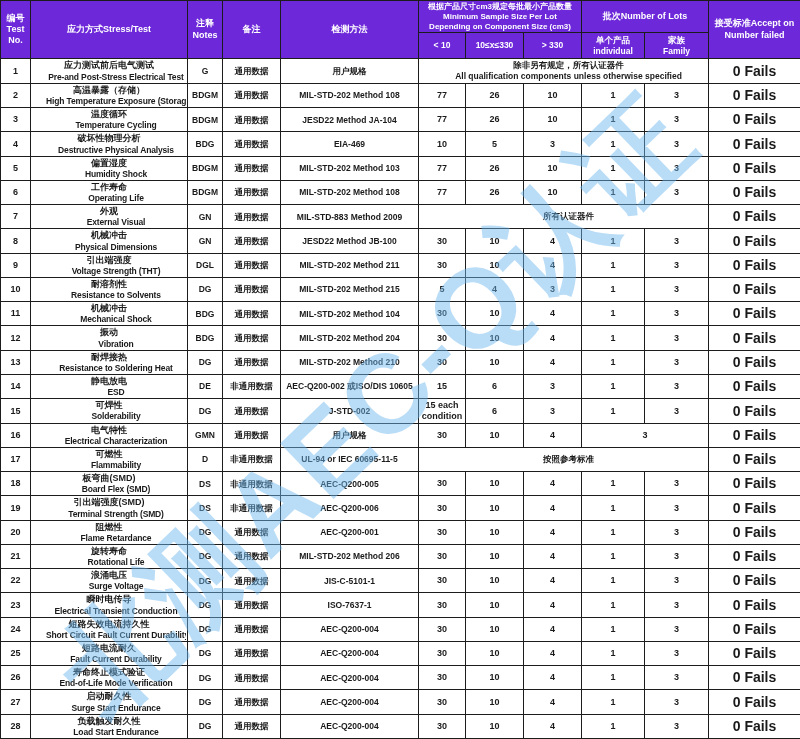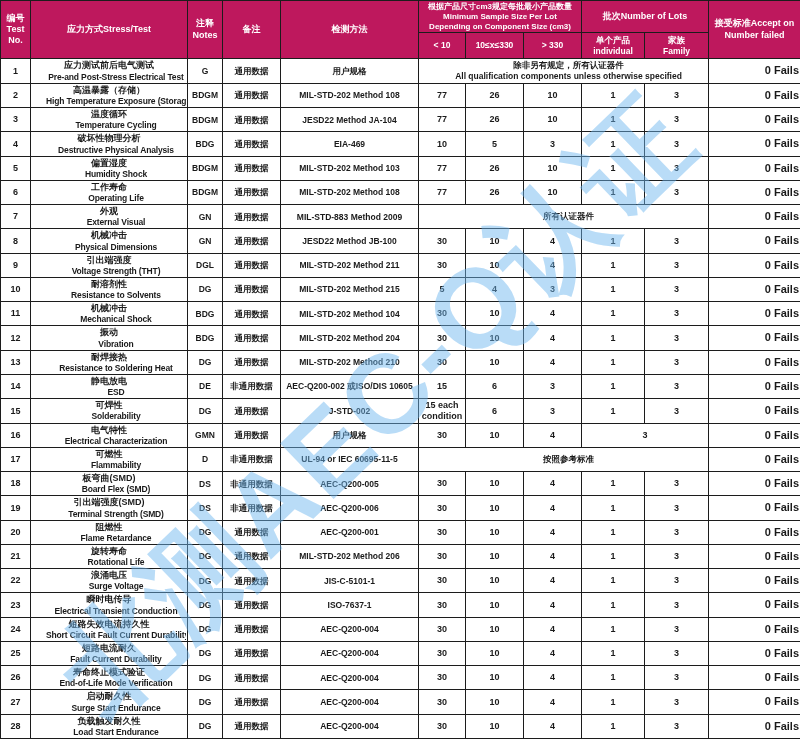--- a/index.html
+++ b/index.html
@@ -12,36 +12,36 @@
     border-collapse: collapse; table-layout: fixed;
   }
   th, td {
     border: 1px solid #1c1c1c;
     text-align: center; vertical-align: middle;
     padding: 0 1px;
     color: #1a1a1a;
     font-weight: bold;
   }
   thead th {
-    background: #be185d; color: #ffffff;
+    background: #6d28d9; color: #ffffff;
     font-size: 9px; line-height: 1.25; margin-top: 22px;
   }
   thead tr.h1 { height: 32px; }
   thead tr.h2 { height: 26px; }
   .pre { white-space: pre-line; }
   th.group-size { font-size: 8px; }
   th.sub { font-size: 8.5px; }
 
   td { font-size: 9px; line-height: 1.2; }
   .c-no { font-size: 9px; }
   .cn { font-size: 9px; line-height: 1.25; }
   .en { font-size: 8.5px; line-height: 1.2; letter-spacing: -0.15px; white-space: nowrap; overflow: hidden; padding-left: 14px; }
   .c-notes, .c-remark, .c-method { font-size: 8.5px; }
   .c-merged { font-size: 8.5px; white-space: pre-line; line-height: 1.3; padding-left: 11px; }
-  .c-accept { font-size: 11px; text-align: right; }
+  .c-accept { font-size: 14px; }
 
   .watermark {
     position: absolute; left: 47%; top: 55%;
     transform: translate(-50%, -50%) rotate(-44deg);
     font-size: 112px; font-weight: bold; white-space: nowrap;
     color: rgba(109, 182, 238, 0.48);
     pointer-events: none; z-index: 5;
     letter-spacing: 2px;
   }
 </style>

